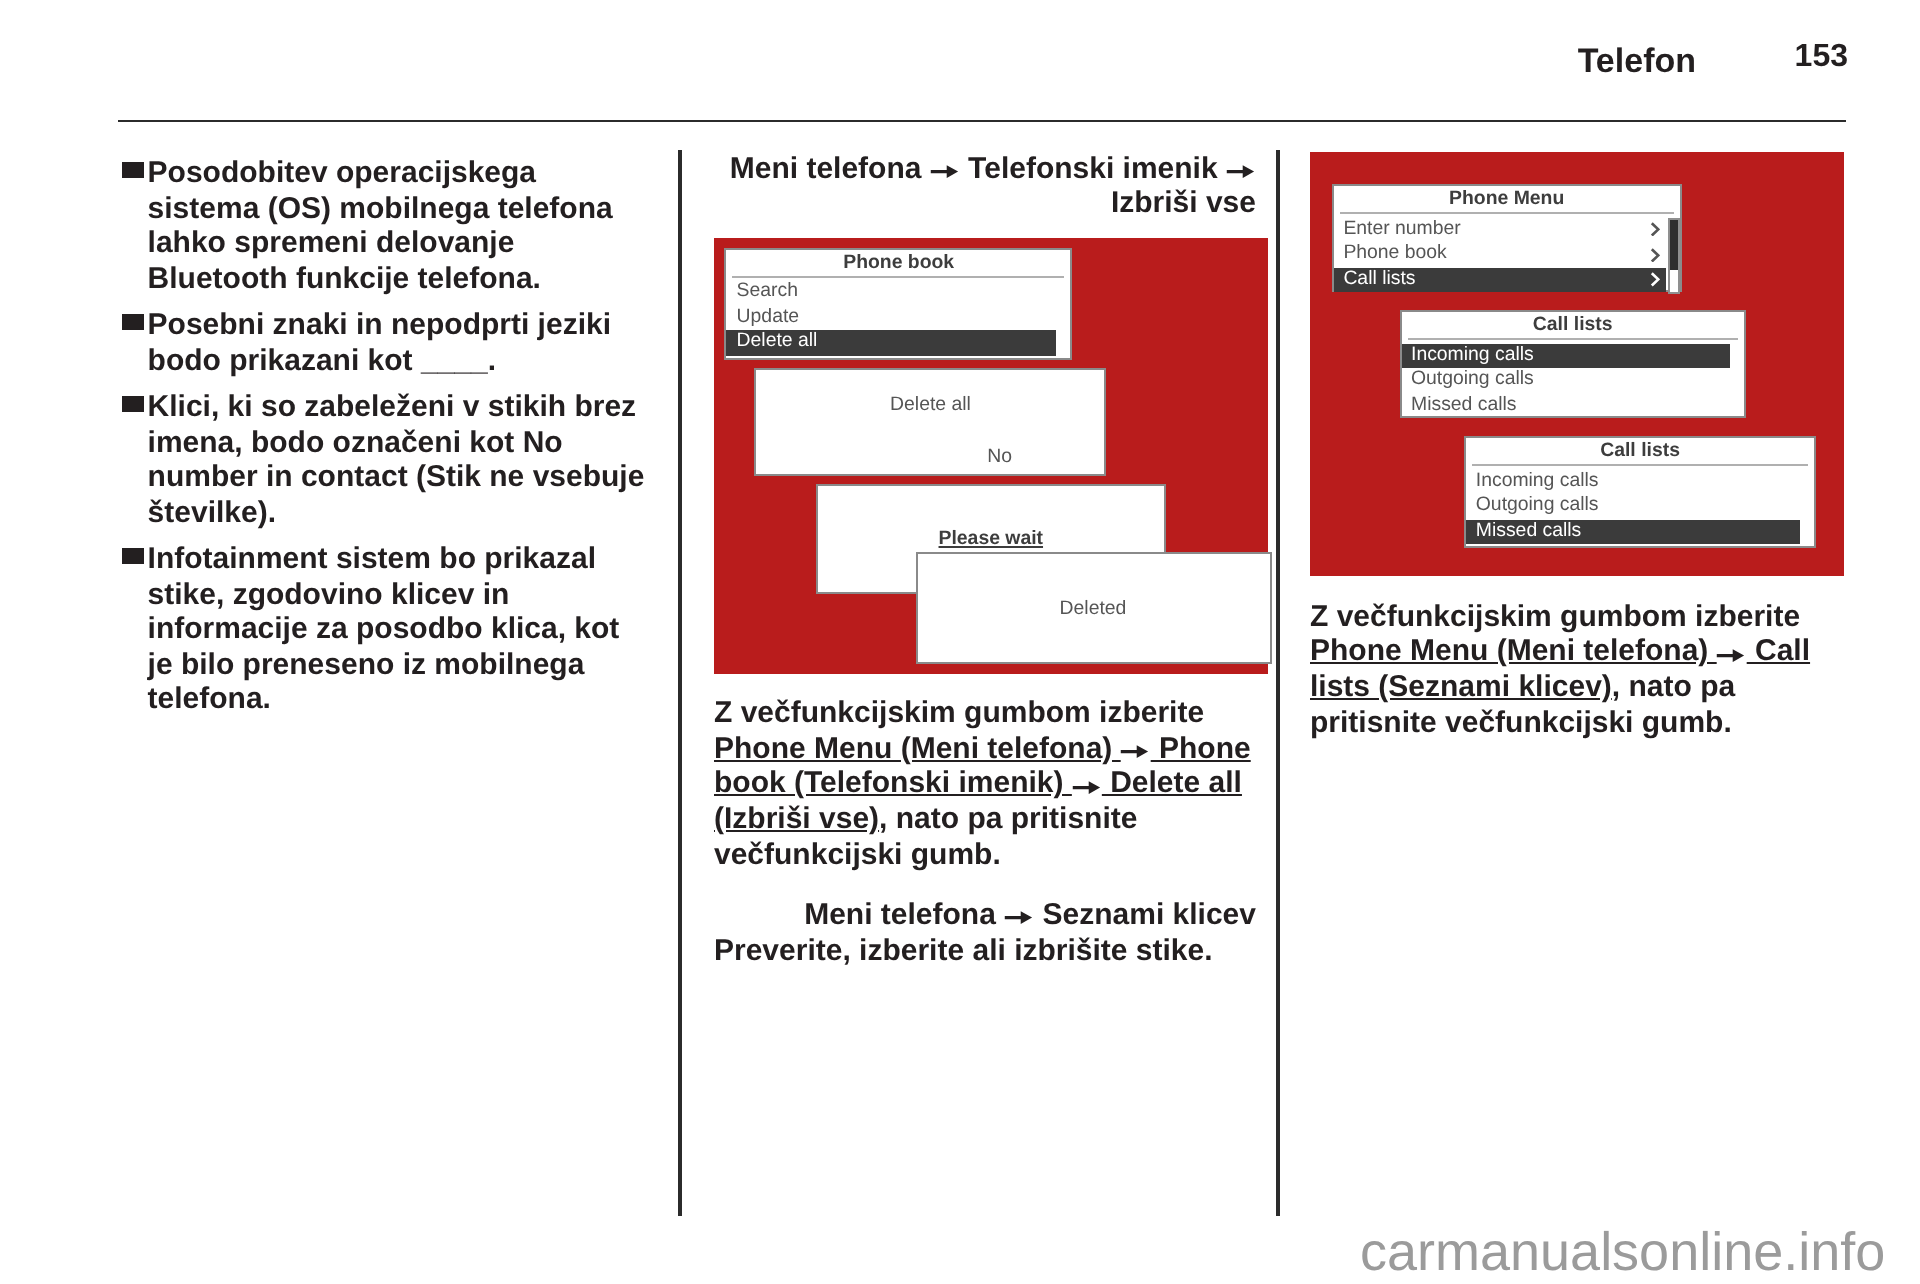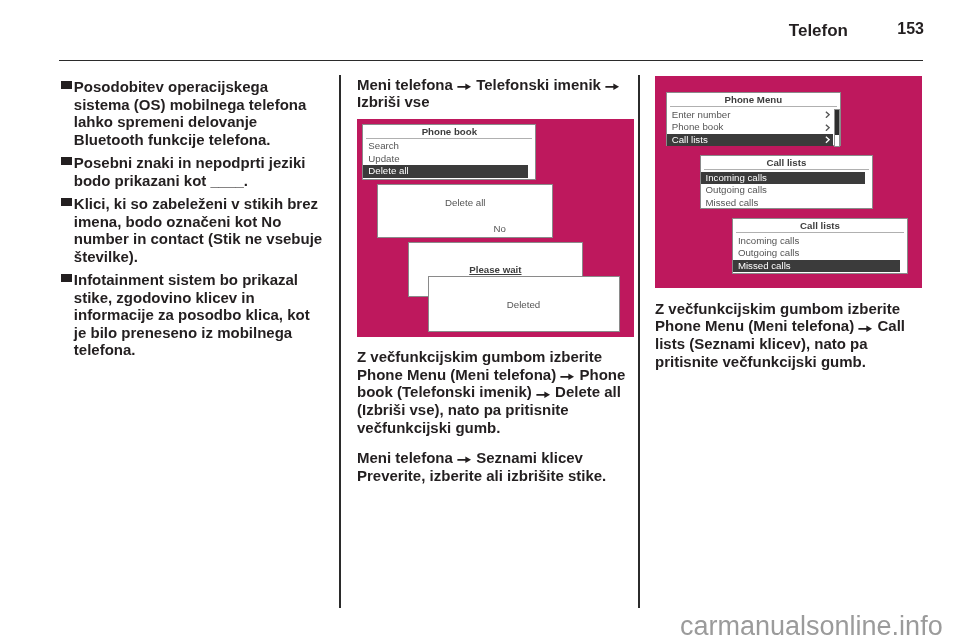--- a/index.html
+++ b/index.html
@@ -15,27 +15,27 @@
   .sep1{left:339.3px;}
   .sep2{left:638.4px;}
   
   .col{position:absolute;}
   .col1{left:59px;top:78px;width:265px;}
   .col2{left:357px;top:75.5px;width:271px;}
   .col3{left:655px;top:74.7px;width:267px;}
   p{margin:0 0 6px 0;font-size:15px;line-height:17.5px;font-weight:bold;}
   .bullet{position:relative;padding-left:14.8px;}
   .bullet:before{content:"";position:absolute;left:1.8px;top:2.8px;width:11.2px;height:8px;background:#231f20;}
-  .hd{font-weight:bold;}
+  .hd{font-weight:bold;text-align:right;}
   .hd2{margin:12.5px 0 0.6px 0;}
   .arw{display:inline-block;width:15px;height:7.6px;position:relative;top:0.9px;}
   .arw svg{display:block;width:15px;height:7.6px;fill:currentColor;}
   .body{font-weight:bold;font-size:15px;line-height:17.7px;margin:0 0 6px 0;}
-  .body b{font-weight:bold;}
-  .gfx{position:relative;background:#be185d;}
+  .body b{font-weight:bold;text-decoration:underline;}
+  .gfx{position:relative;background:#b91c1c;}
   .gfx-mid{width:277px;height:218px;margin:8px 0 11.5px -0.5px;}
   .gfx-right{width:267px;height:212px;margin:1.3px 0 11.7px 0;}
   .scr{position:absolute;background:#fff;border:1px solid #8a8a8a;box-sizing:border-box;
        font-size:9.7px;color:#555;}
   .scr-title{position:absolute;left:0;right:0;top:2.4px;text-align:center;font-size:9.7px;
              font-weight:bold;color:#3d3d3d;line-height:10px;}
   .scr-rule{position:absolute;left:3px;right:3px;top:13.6px;height:1px;background:#b0b0b0;}
   .scr-item{position:absolute;left:0;right:7px;height:12.3px;line-height:12.3px;padding-left:5px;box-sizing:border-box;}
   .scr-item:nth-of-type(3){top:15.8px;}
   .scr-item:nth-of-type(4){top:28.5px;}
@@ -44,21 +44,21 @@
   .scr-item.ch{position:absolute;}
   .chev{position:absolute;right:3px;top:2.4px;width:5.4px;height:7.4px;}
   .chev svg{display:block;width:5.4px;height:7.4px;}
   .sbar{position:absolute;background:#fff;border:0.7px solid #8f8f8f;box-sizing:border-box;
         left:167.6px;top:16.4px;width:5.7px;height:37.6px;}
   .sbar-thumb{background:#2e2e2e;width:100%;height:24.3px;}
   
   .scr-m1{left:5.8px;top:5px;width:174.1px;height:56.9px;}
   .scr-m2{left:20.8px;top:65px;width:175.9px;height:54.3px;}
   .scr-m3{left:51px;top:123.4px;width:175.8px;height:54.7px;}
-  .scr-m4{left:71px;top:157.2px;width:192px;height:55.9px;text-decoration:underline;}
+  .scr-m4{left:101px;top:157.2px;width:178px;height:55.9px;text-decoration:underline;}
   .dlg-msg{position:absolute;left:0;right:0;text-align:center;line-height:10px;}
   .dlg-msg.b{font-weight:bold;color:#3d3d3d;text-decoration:underline;}
   .dlg-btns{position:absolute;left:0;right:0;top:38.6px;height:12.5px;}
   .dlg-btn{position:absolute;text-align:center;line-height:12.5px;height:12.5px;}
   .dlg-btn.sel{background:#3b3b3b;color:#fff;margin-top:37px;}
   .scr-m2 .dlg-msg{top:13.8px;}
   .scr-m2 .yes{left:41.5px;width:23px;}
   .scr-m2 .no{left:110px;width:23px;}
   .scr-m3 .dlg-msg{top:22.5px;}
   .scr-m4 .dlg-msg{top:23.5px;}

